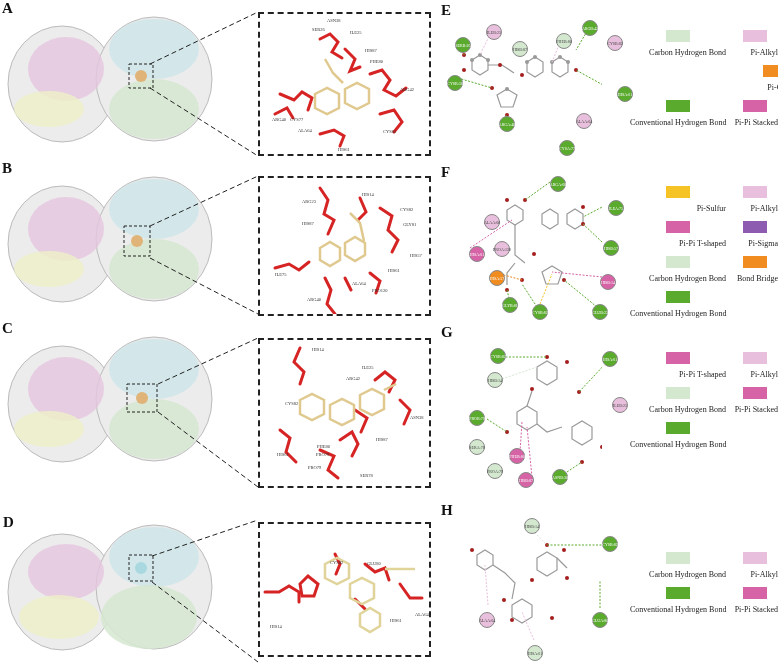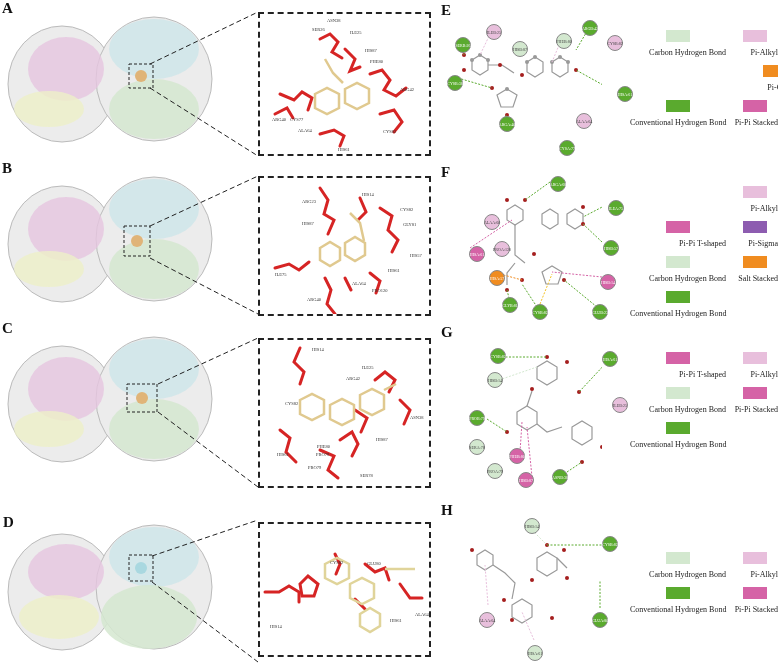--- a/index.html
+++ b/index.html
@@ -293,39 +293,43 @@
       <div class="node" style="left: 80px; top: 142px; width: 16px; height: 16px; background: rgb(90, 170, 46); border: 0.5px solid rgb(136, 136, 136); color: rgb(255, 255, 255);">
         <span>CYS</span>
         <span>B:82</span>
       </div>
       <div class="node" style="left: 140px; top: 142px; width: 16px; height: 16px; background: rgb(90, 170, 46); border: 0.5px solid rgb(136, 136, 136); color: rgb(255, 255, 255);">
         <span>GLU</span>
         <span>B:23</span>
       </div>
     </div>
   <div class="legend" style="left:630px;top:24px;width:148px;height:130px;">
+      <div class="leg-item" style="left: 0px; width: 96px; top: 0px;">
+        <div class="swatch" style="background: rgb(245, 195, 37);"></div>
+        <div>Pi-Sulfur</div>
+      </div>
       <div class="leg-item" style="left: 102px; width: 46px; top: 0px;">
         <div class="swatch" style="background: rgb(232, 191, 220);"></div>
         <div>Pi-Alkyl</div>
       </div>
       <div class="leg-item" style="left: 0px; width: 96px; top: 35px;">
         <div class="swatch" style="background: rgb(213, 99, 166);"></div>
         <div>Pi-Pi T-shaped</div>
       </div>
       <div class="leg-item" style="left: 102px; width: 46px; top: 35px;">
         <div class="swatch" style="background: rgb(141, 92, 176);"></div>
         <div>Pi-Sigma</div>
       </div>
       <div class="leg-item" style="left: 0px; width: 96px; top: 70px;">
         <div class="swatch" style="background: rgb(211, 232, 207);"></div>
         <div>Carbon Hydrogen Bond</div>
       </div>
       <div class="leg-item" style="left: 102px; width: 46px; top: 70px;">
         <div class="swatch" style="background: rgb(240, 140, 32);"></div>
-        <div>Salt Stacked</div>
+        <div>Bond Bridge</div>
       </div>
       <div class="leg-item" style="left: 0px; width: 96px; top: 105px;">
         <div class="swatch" style="background: rgb(90, 170, 46);"></div>
         <div>Conventional Hydrogen Bond</div>
       </div>
     </div>
 </div>
 
 <div class="row" style="top:322px;height:170px;">
   <div class="panel-letter" style="left:2px;top:-2px;">C</div>

